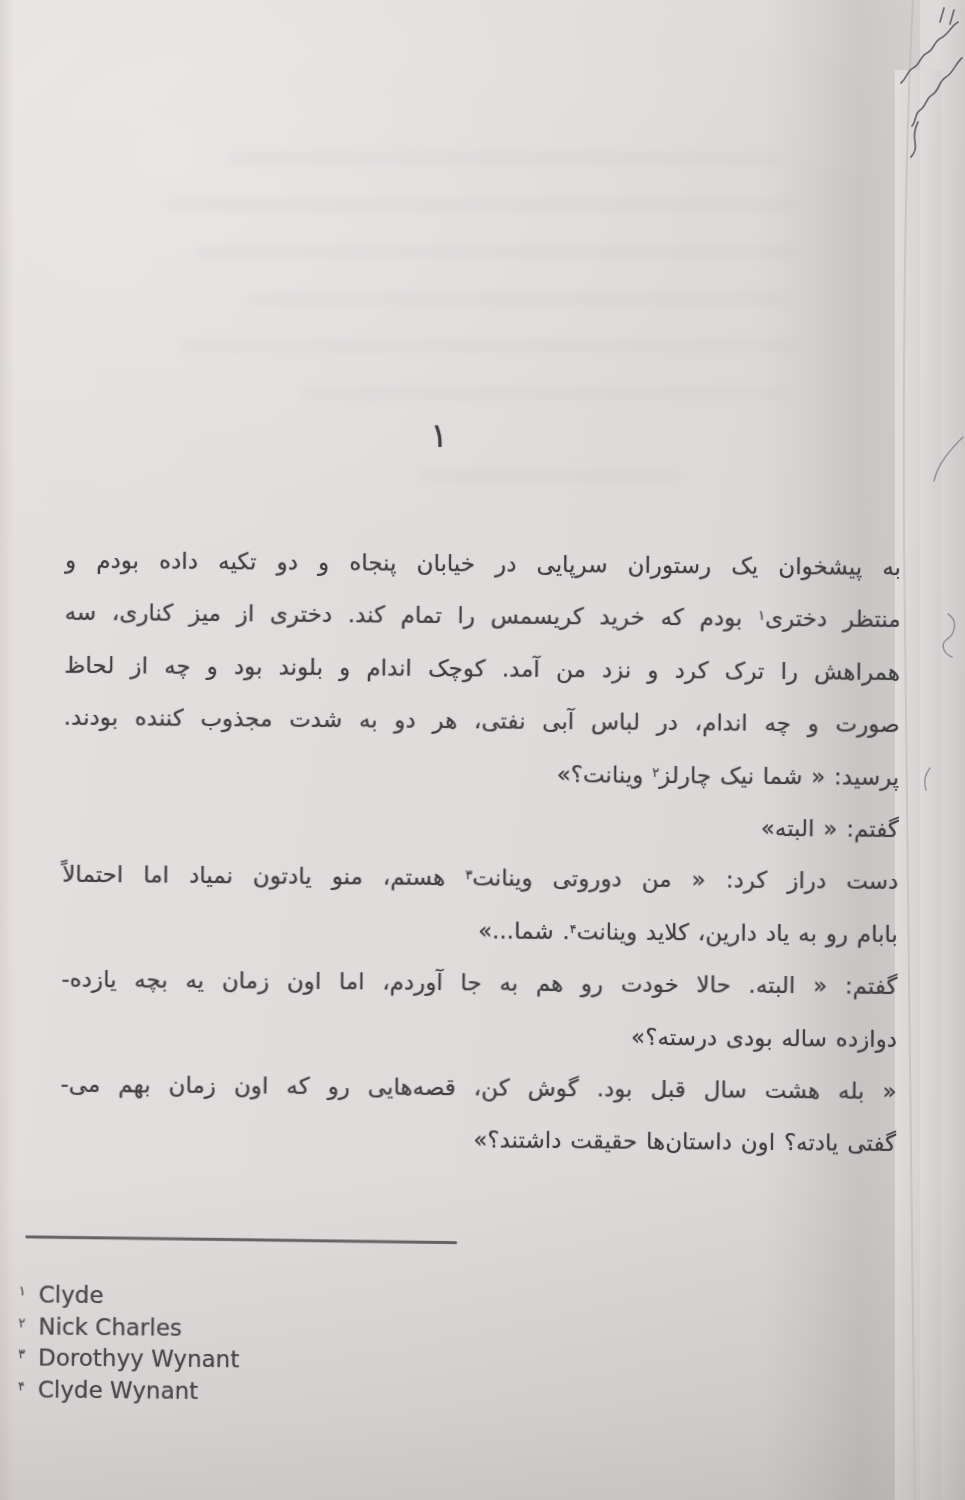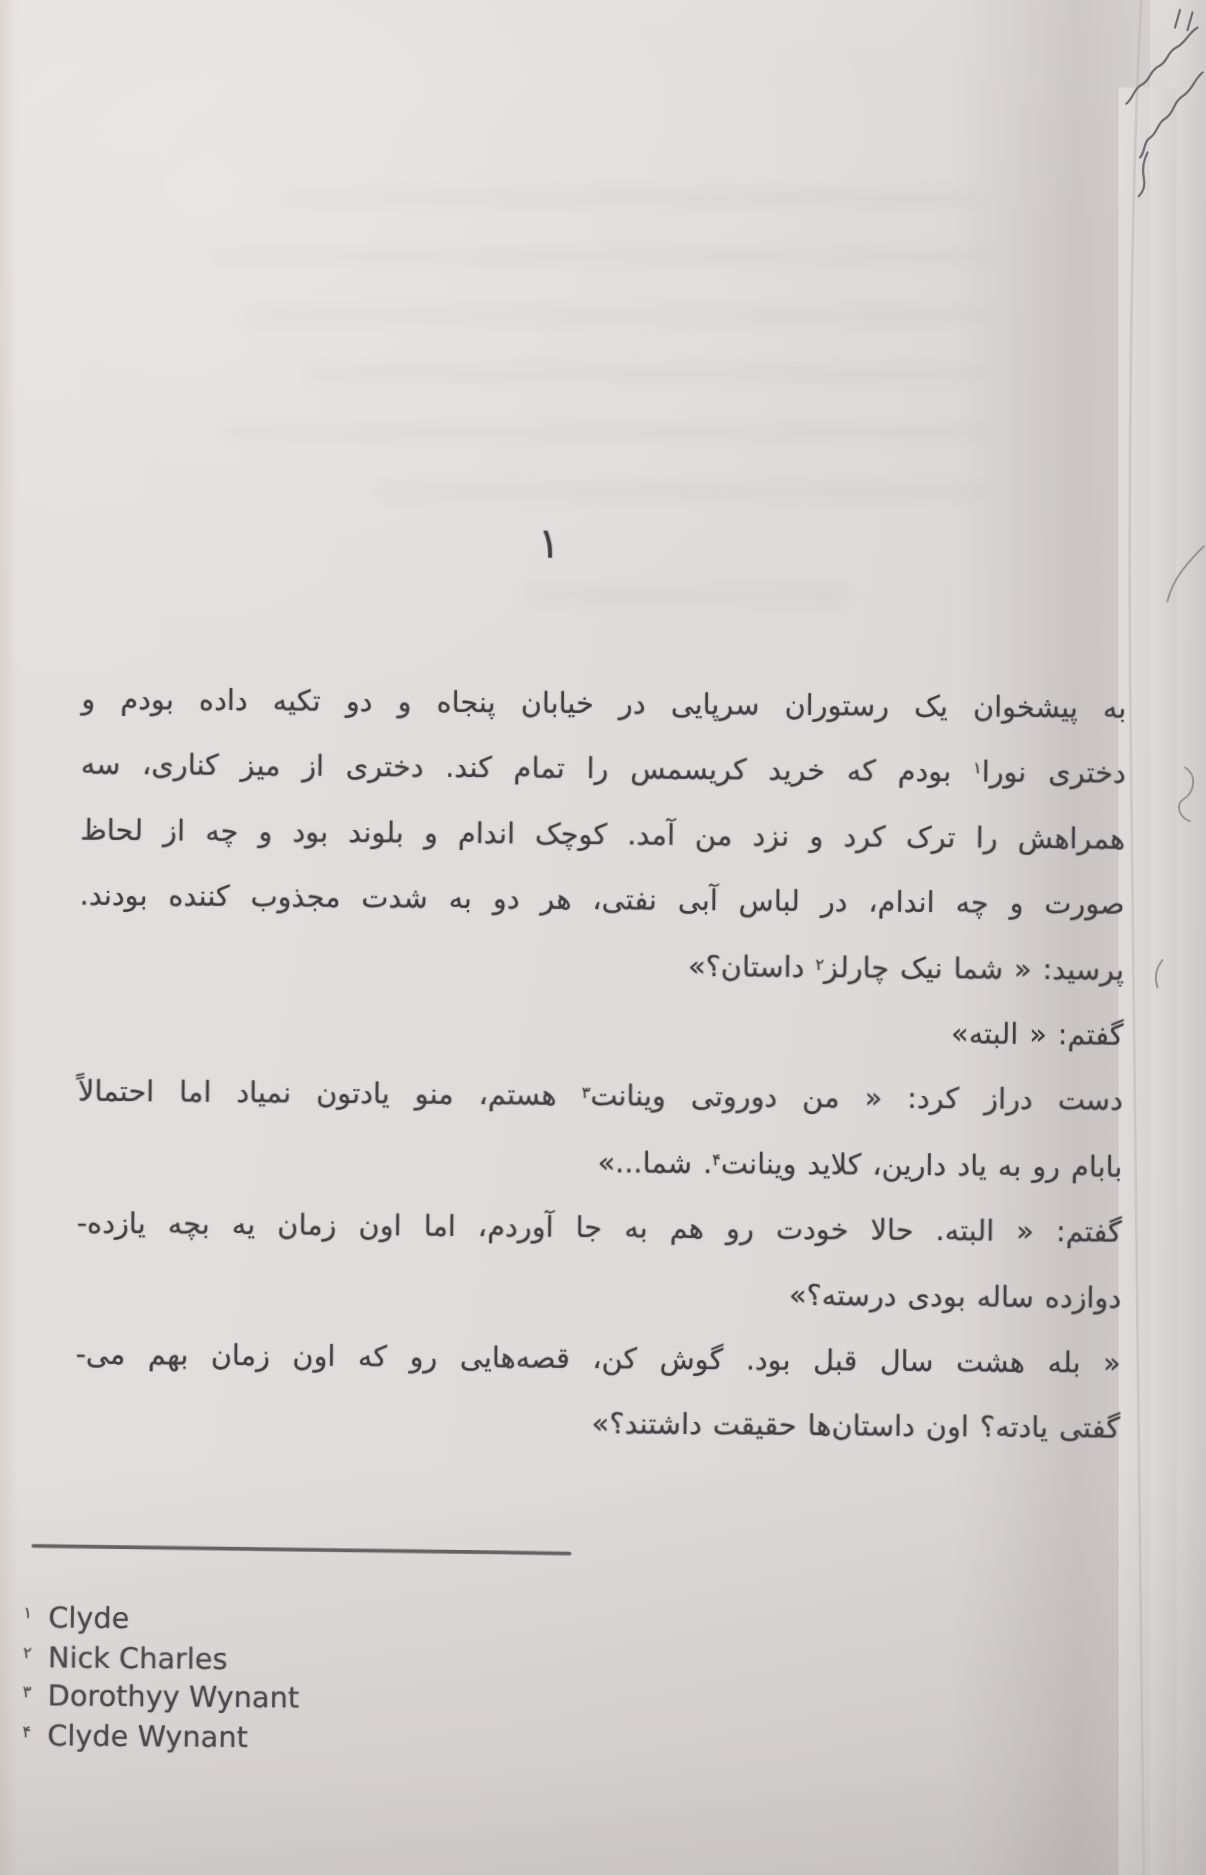--- a/index.html
+++ b/index.html
@@ -108,24 +108,24 @@
     <path d="M930 768 q -8 10 -4 22"></path>
   </g>
 </svg>
 
 <div class="content">
 
   <div class="chapter-number">۱</div>
 
   <div class="text-block" dir="rtl">
     <div class="line full"><span>به پیشخوان یک رستوران سرپایی در خیابان پنجاه و دو تکیه داده بودم و</span><sup></sup><span></span></div>
-    <div class="line full"><span>دختری نورا</span><sup>۱</sup><span> بودم که خرید کریسمس را تمام کند. دختری از میز کناری، سه</span></div>
+    <div class="line full"><span>منتظر دختری</span><sup>۱</sup><span> بودم که خرید کریسمس را تمام کند. دختری از میز کناری، سه</span></div>
     <div class="line full"><span>همراهش را ترک کرد و نزد من آمد. کوچک اندام و بلوند بود و چه از لحاظ</span><sup></sup><span></span></div>
     <div class="line full"><span>صورت و چه اندام، در لباس آبی نفتی، هر دو به شدت مجذوب کننده بودند.</span><sup></sup><span></span></div>
-    <div class="line"><span>پرسید: « شما نیک چارلز</span><sup>۲</sup><span> داستان؟»</span></div>
+    <div class="line"><span>پرسید: « شما نیک چارلز</span><sup>۲</sup><span> وینانت؟»</span></div>
     <div class="line"><span>گفتم: « البته»</span><sup></sup><span></span></div>
     <div class="line full"><span>دست دراز کرد: « من دوروتی وینانت</span><sup>۳</sup><span> هستم، منو یادتون نمیاد اما احتمالاً</span></div>
     <div class="line"><span>بابام رو به یاد دارین، کلاید وینانت</span><sup>۴</sup><span>. شما...»</span></div>
     <div class="line full"><span>گفتم: « البته. حالا خودت رو هم به جا آوردم، اما اون زمان یه بچه یازده-</span><sup></sup><span></span></div>
     <div class="line"><span>دوازده ساله بودی درسته؟»</span><sup></sup><span></span></div>
     <div class="line full"><span>« بله هشت سال قبل بود. گوش کن، قصه‌هایی رو که اون زمان بهم می-</span><sup></sup><span></span></div>
     <div class="line"><span>گفتی یادته؟ اون داستان‌ها حقیقت داشتند؟»</span><sup></sup><span></span></div>
   </div>
 
   <div class="footnote-rule"></div>

